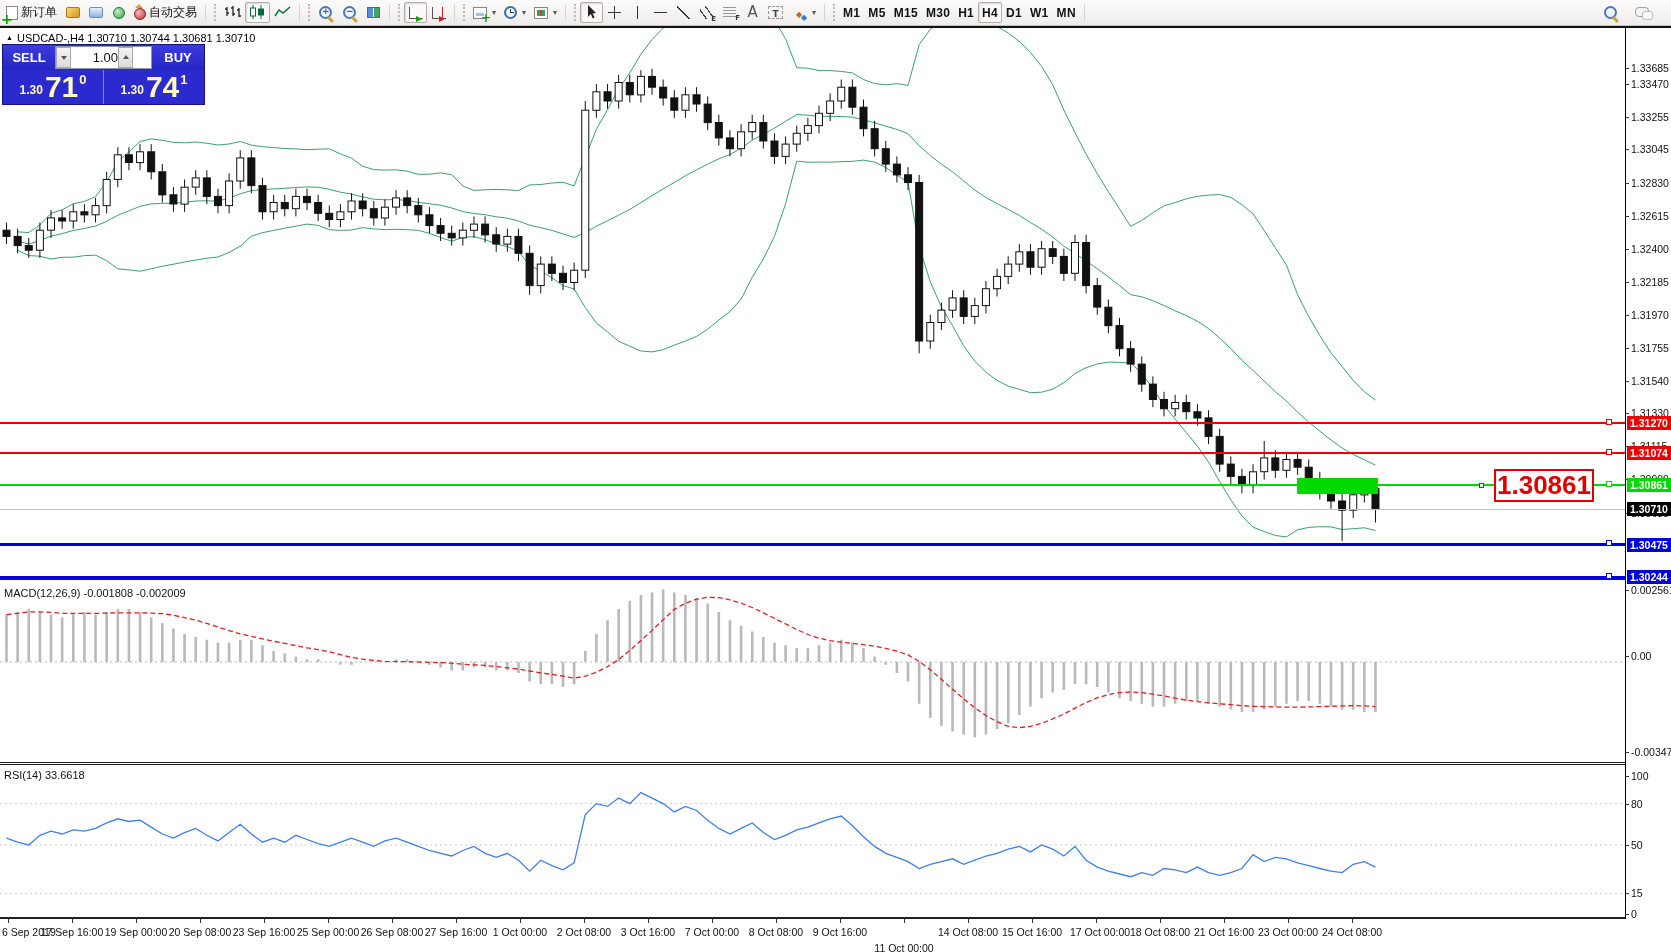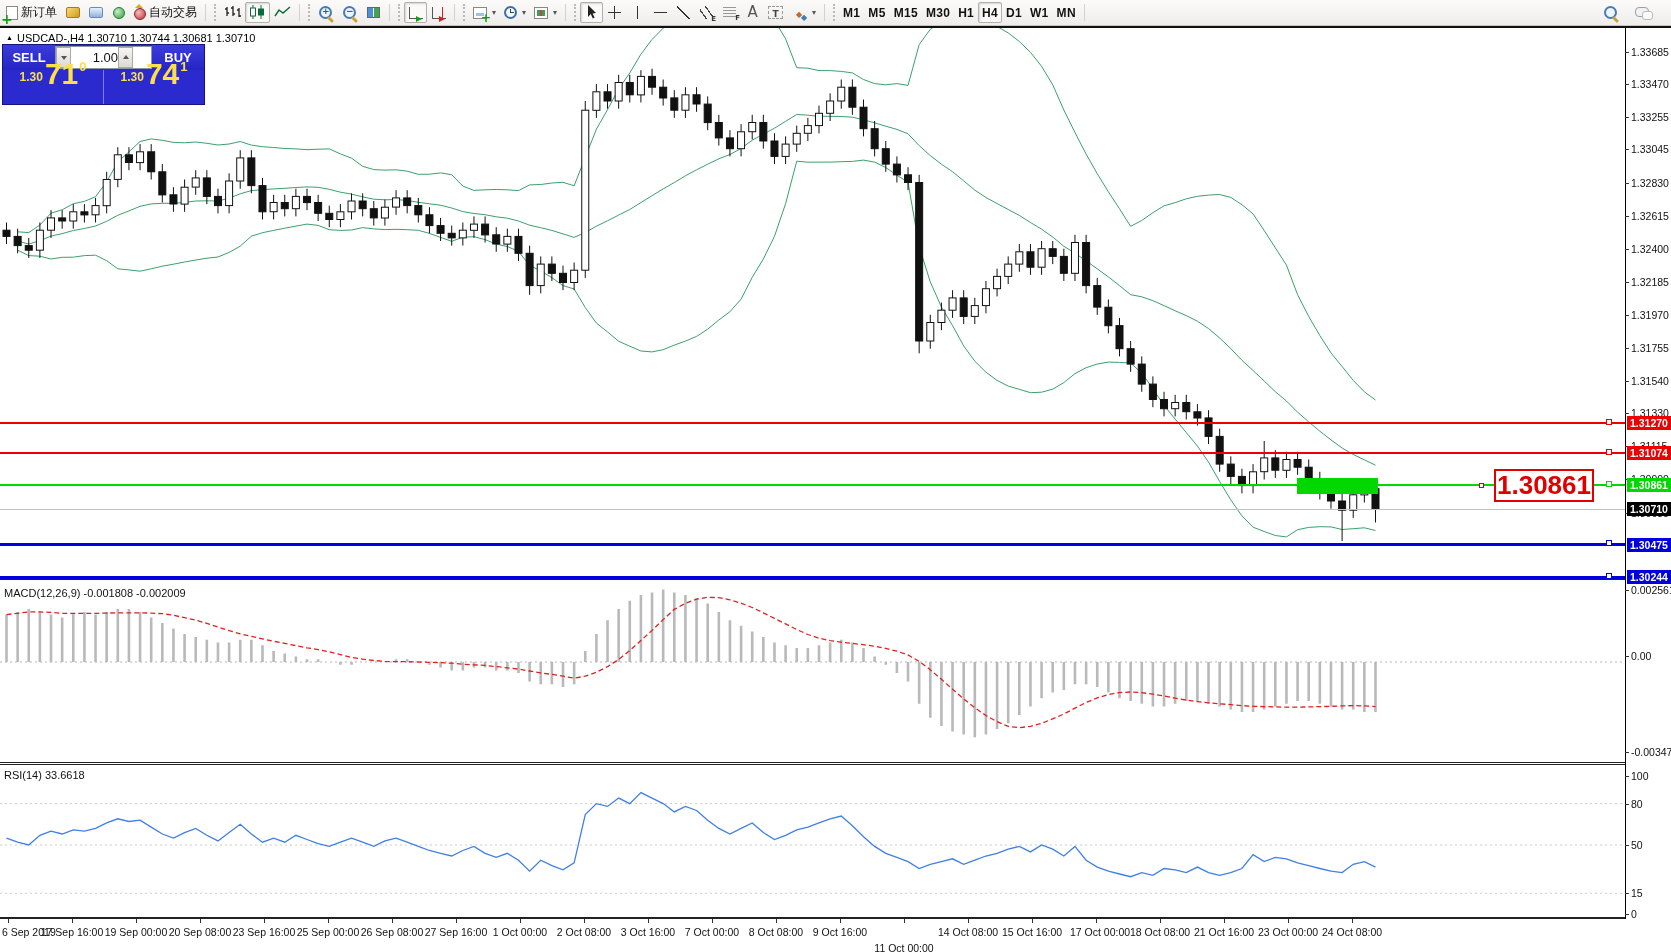--- a/index.html
+++ b/index.html
@@ -90,21 +90,21 @@
 .trade{position:absolute;left:3px;top:17px;width:201px;height:59px;background:#2a2ace;box-shadow:0 0 0 1px #15157e;z-index:7}
 .trade-top{display:flex;height:25px;align-items:stretch}
 .trade-top .tbt{flex:1;background:linear-gradient(#3c3cdc,#2525c4);color:#fff;border:none;font-weight:bold;font-size:13px;font-family:inherit;cursor:default}
 .vol{display:flex;width:97px;background:#fff;border:1px solid #8d96a5;align-items:stretch;margin:1px 0}
 .vol .stp{width:15px;background:linear-gradient(#f6f5f3,#dcdad6);border:1px solid #aaa;padding:0;position:relative;cursor:default}
 .vol .stp::before{content:"";position:absolute;left:4px;top:8px;border:3px solid transparent}
 .vol .stp.dn::before{border-top:4px solid #555}
 .vol .stp.up::before{border-bottom:4px solid #555;top:4px}
 .vol input{width:47px;border:none;outline:none;text-align:right;font-size:13px;padding-right:0;font-family:inherit;color:#111}
 .trade-prices{display:flex;height:34px}
-.tp{flex:1;position:relative;color:#fde047;display:flex;align-items:flex-end;justify-content:center;padding-bottom:16px}
+.tp{flex:1;position:relative;color:#fef9c3;display:flex;align-items:flex-end;justify-content:center;padding-bottom:3px}
 .tp.sell{border-right:1px solid #7d7df0}
 .tp .pre{font-weight:bold;font-size:12px;margin-right:2px;margin-bottom:4px}
 .tp .big{font-weight:bold;font-size:30px;line-height:28px}
 .tp .sup{font-weight:bold;font-size:13px;margin-left:1px;position:relative;top:-14px}
 </style>
 </head>
 <body>
 
 <div id="app">
   <div id="toolbar">
@@ -496,21 +496,21 @@
         <div class="dtick" style="left: 1160px;"></div>
         <div class="dlab" style="left: 1160px;">18 Oct 08:00</div>
         <div class="dtick" style="left: 1224px;"></div>
         <div class="dlab" style="left: 1224px;">21 Oct 16:00</div>
         <div class="dtick" style="left: 1288px;"></div>
         <div class="dlab" style="left: 1288px;">23 Oct 00:00</div>
         <div class="dtick" style="left: 1352px;"></div>
         <div class="dlab" style="left: 1352px;">24 Oct 08:00</div>
       </div>
     <div id="axis">
-        <div class="alab" style="top: 18px;">1.33685</div>
+        <div class="alab" style="top: 34px;">1.33685</div>
         <div class="alab" style="top: 50px;">1.33470</div>
         <div class="alab" style="top: 83px;">1.33255</div>
         <div class="alab" style="top: 115px;">1.33045</div>
         <div class="alab" style="top: 149px;">1.32830</div>
         <div class="alab" style="top: 182px;">1.32615</div>
         <div class="alab" style="top: 215px;">1.32400</div>
         <div class="alab" style="top: 248px;">1.32185</div>
         <div class="alab" style="top: 281px;">1.31970</div>
         <div class="alab" style="top: 314px;">1.31755</div>
         <div class="alab" style="top: 347px;">1.31540</div>

